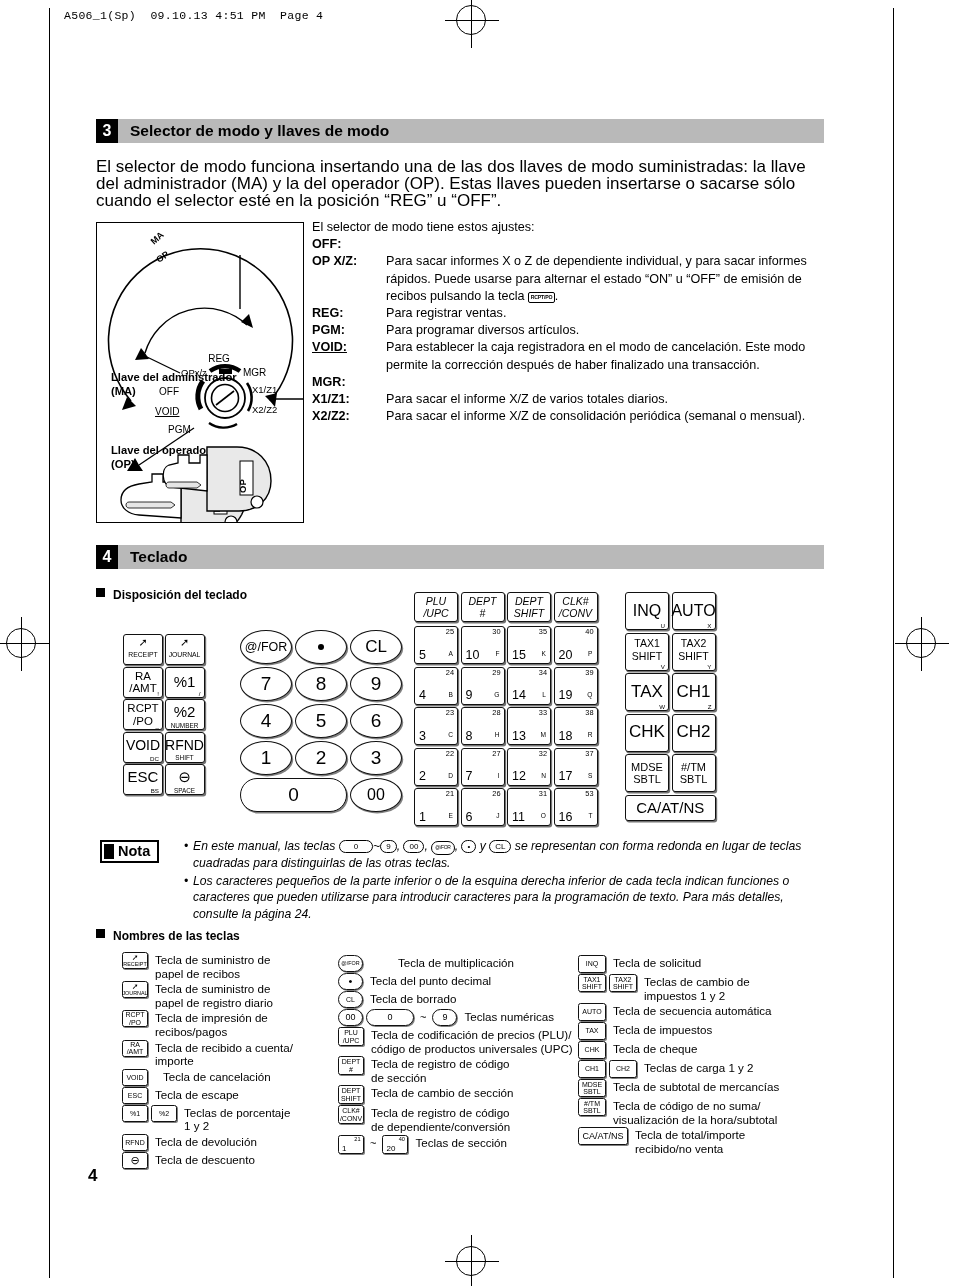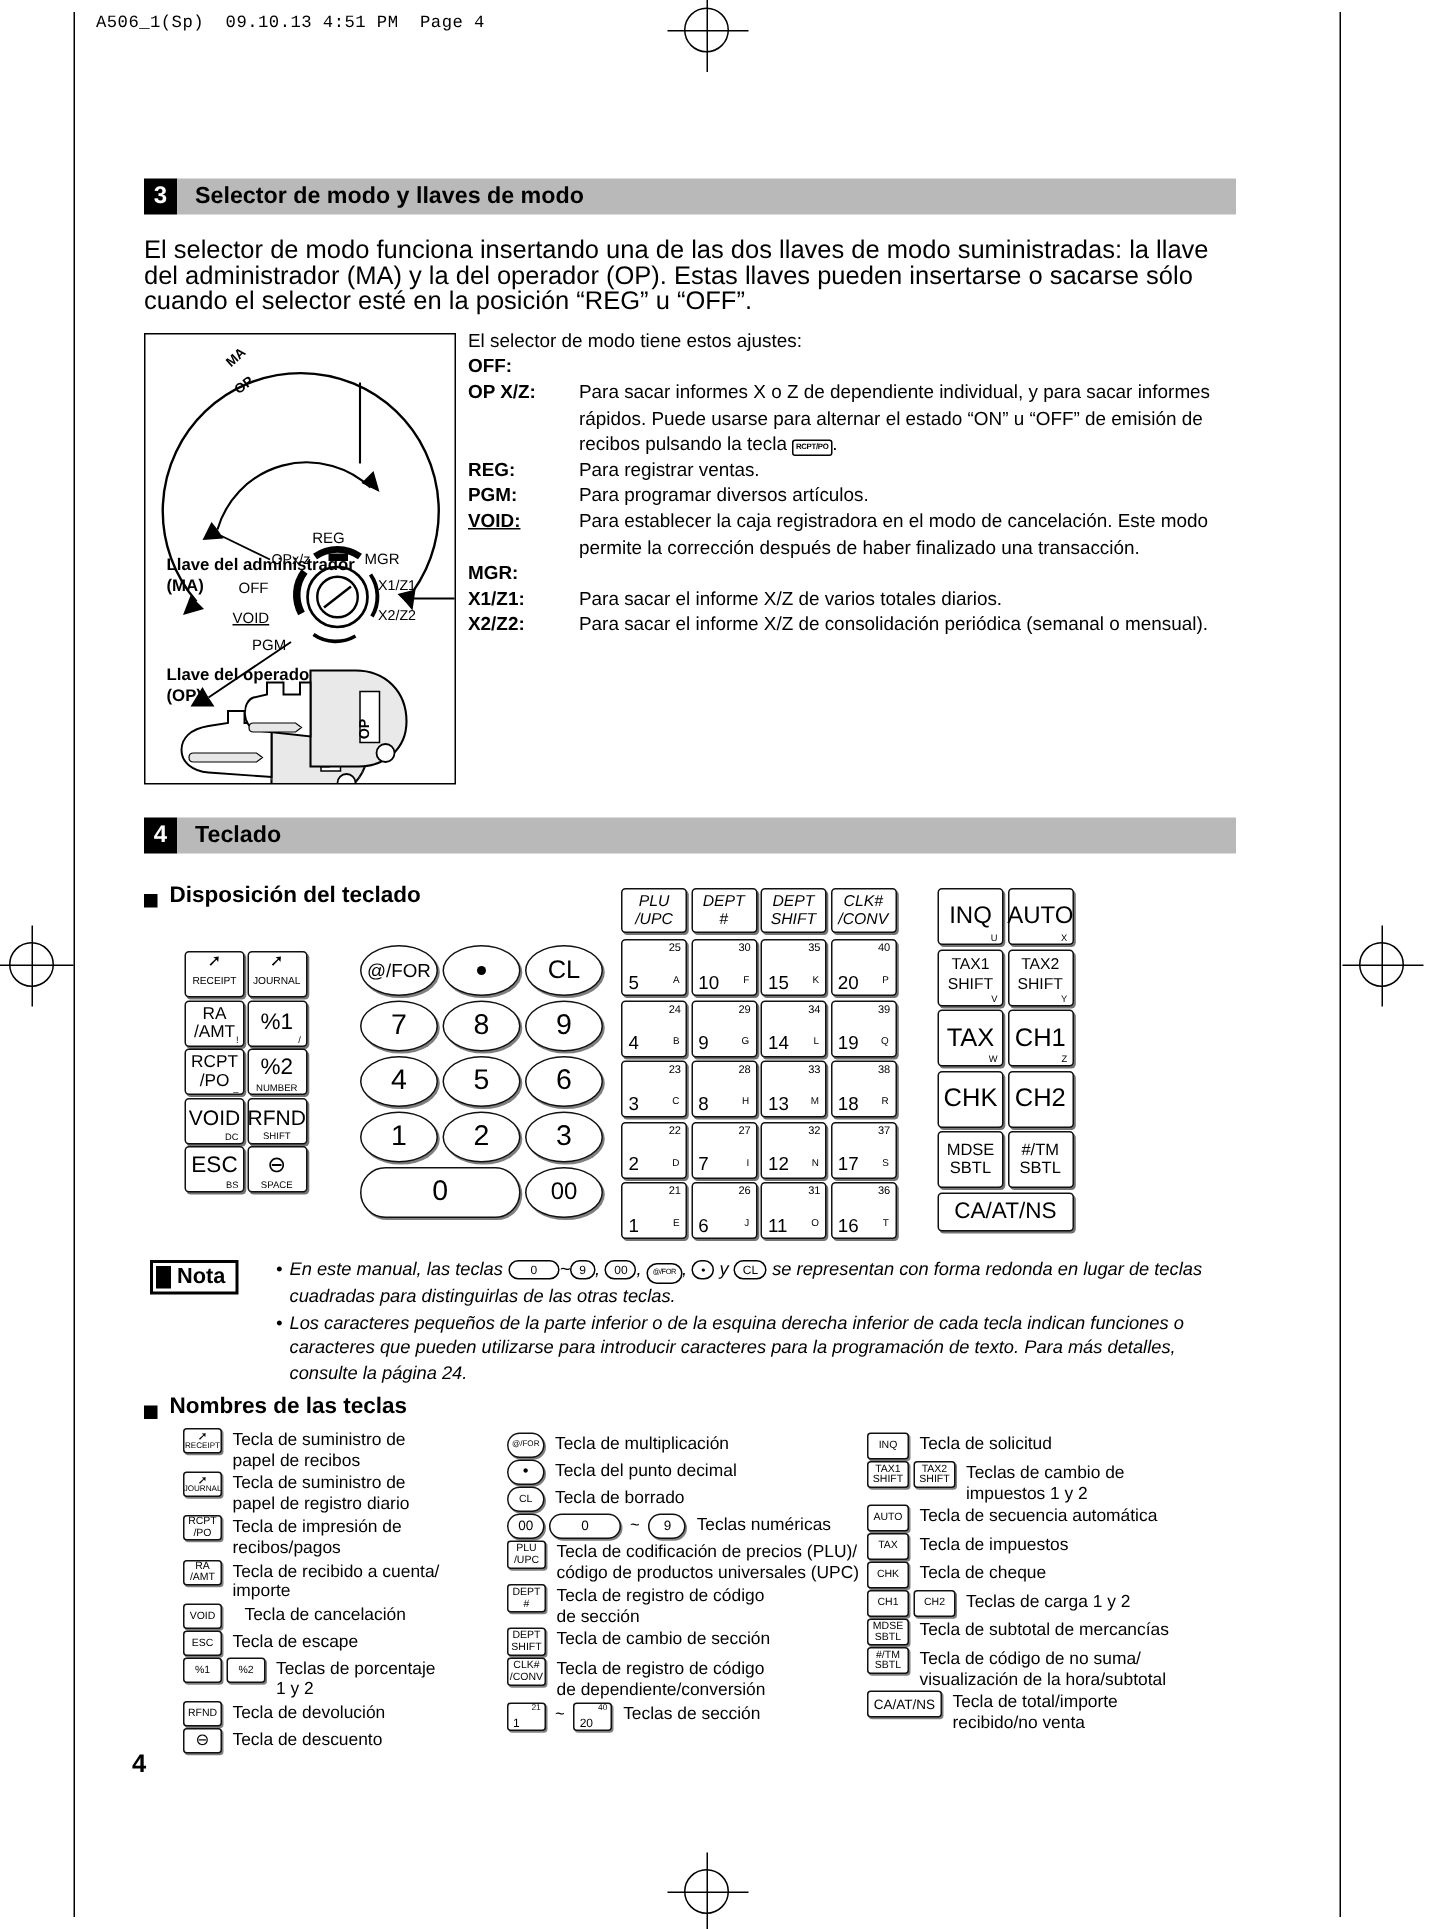--- a/index.html
+++ b/index.html
@@ -71,22 +71,22 @@
   .figbox {
     position:absolute; border:1px solid #000; background:#fff;
   }
   .figsvg { display:block; }
   .figlabel {
     position:absolute; font-weight:bold; font-size:11.2px; line-height:13.5px;
   }
 
   
   .subhead {
-    position:absolute; font-weight:bold; font-size:15px;
-    display:flex; align-items:flex-end; gap:8px;
+    position:absolute; font-weight:bold; font-size:12px;
+    display:flex; align-items:flex-start; gap:8px;
   }
   .subhead .sq { width:9px; height:9px; background:#000; display:inline-block; }
 
   
   .key {
     position:relative; border:1.2px solid #111; border-radius:3px;
     background:#fff; display:flex; align-items:center; justify-content:center;
     text-align:center; font-size:12px; line-height:12.5px; font-weight:400;
     box-shadow:1.2px 1.4px 0 rgba(0,0,0,0.55);
   }
@@ -477,21 +477,21 @@
         <span class="tl">26</span>
         <span class="bl">6</span>
         <span class="br">J</span>
       </div>
       <div class="key">
         <span class="tl">31</span>
         <span class="bl">11</span>
         <span class="br">O</span>
       </div>
       <div class="key">
-        <span class="tl">36</span>
+        <span class="tl">53</span>
         <span class="bl">16</span>
         <span class="br">T</span>
       </div>
     </div>
 
   <div class="kblock" style="left:625px; top:592px; grid-template-columns:44px 44px; grid-template-rows:repeat(5,38px); gap:2.5px;">
     <div class="key">
       <span class="kmain" style="font-size:16px;">INQ</span>
       <span class="sub">U</span>
     </div>
@@ -646,21 +646,21 @@
         <div class="txt" style="white-space: pre-line;">Tecla de descuento</div>
       </div>
     </div>
   <div class="namecol" style="left:338px; top:955px; width:240px;">
       <div class="nrow">
         <div class="kcell">
           <div class="nkey rnd" style="width: 25px; height: 17px;">
             <span style="white-space: pre-line; font-size: 5.4px;">@/FOR</span>
           </div>
         </div>
-        <div class="txt" style="white-space: pre-line;">Tecla de multiplicación</div>
+        <div class="txt" style="white-space: pre-line; margin-left: 28px;">Tecla de multiplicación</div>
       </div>
       <div class="nrow">
         <div class="kcell">
           <div class="nkey rnd" style="width: 25px; height: 17px;">
             <span style="white-space: pre-line; font-size: 11px;">•</span>
           </div>
         </div>
         <div class="txt" style="white-space: pre-line;">Tecla del punto decimal</div>
       </div>
       <div class="nrow">

